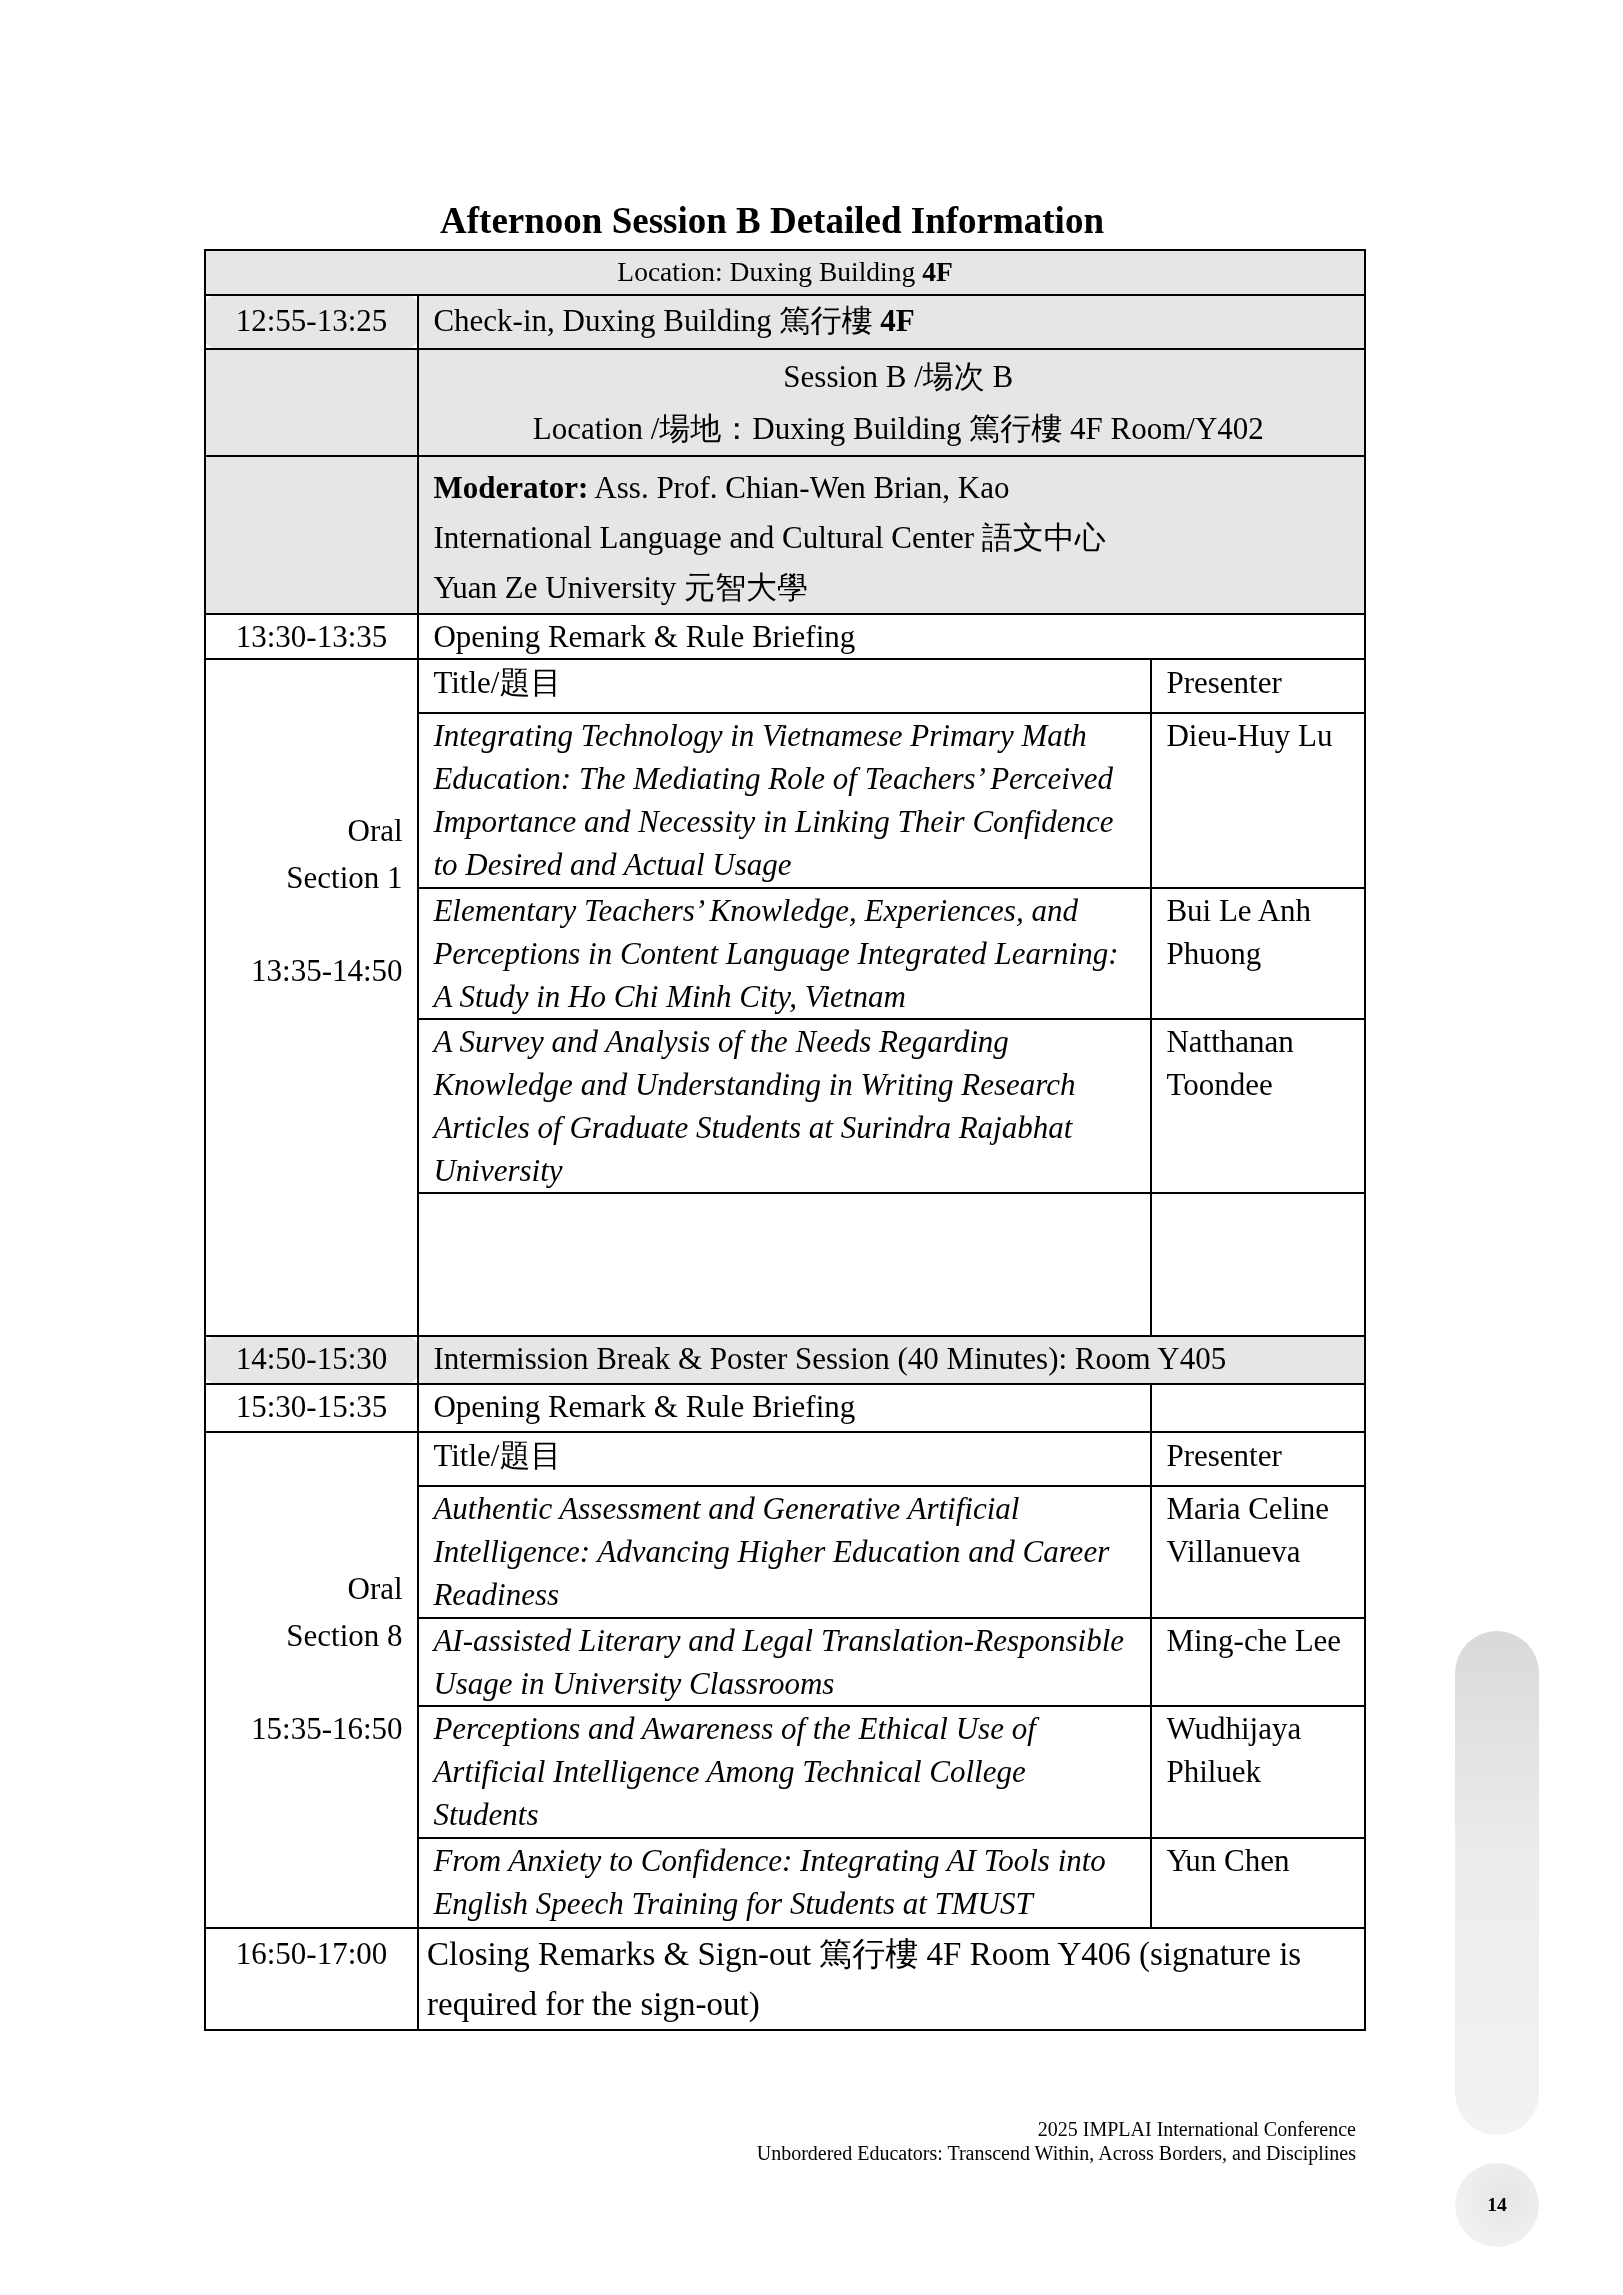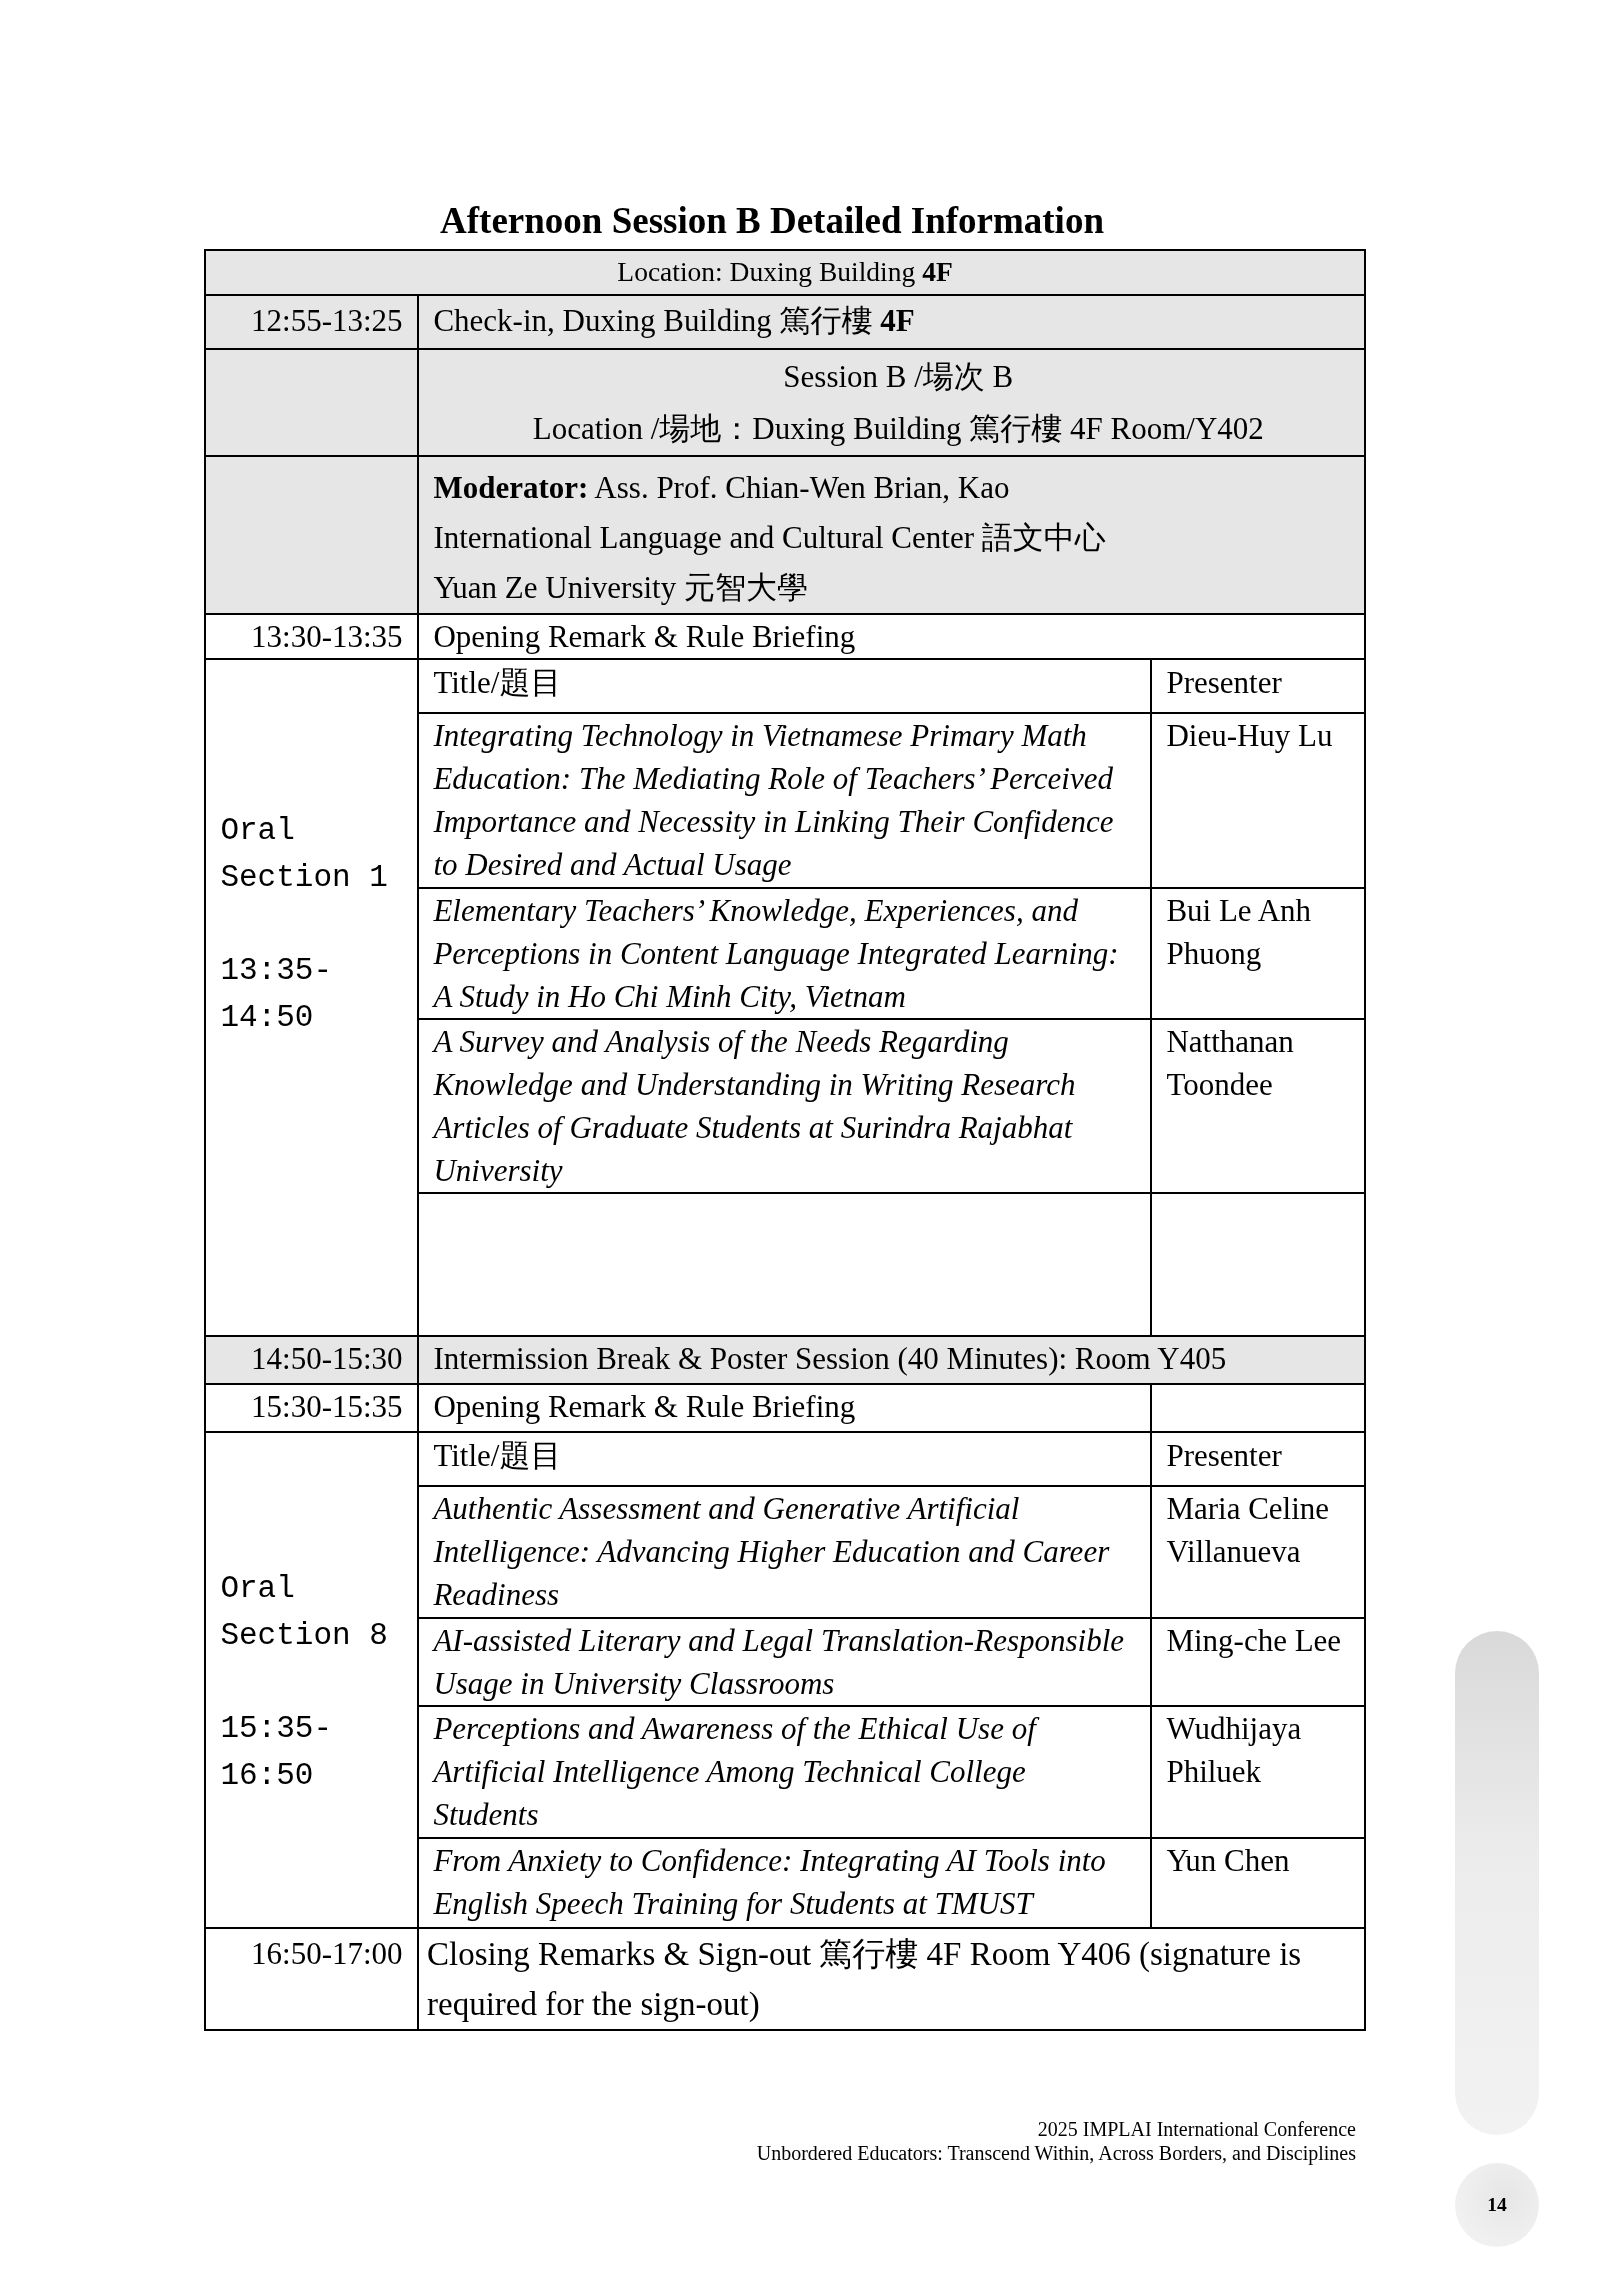--- a/index.html
+++ b/index.html
@@ -6,25 +6,25 @@
   body { width: 1623px; height: 2295px; position: relative; overflow: hidden;
          font-family: "Liberation Serif", "DejaVu Serif", serif; color: #000; }
 
   .page-title { position: absolute; left: 193px; width: 1158px; top: 198px;
                 text-align: center; font-weight: bold; font-size: 37px; line-height: 46px; }
 
   table.schedule { position: absolute; left: 204px; top: 249px; width: 1160px;
                    border-collapse: collapse; table-layout: fixed; font-size: 31px; }
   table.schedule td { border: 2.6px solid #000; padding: 0 14.4px; vertical-align: top;
                       line-height: 43px; }
-  td.time { text-align: right; padding: 0 2.6px; }
+  td.time { text-align: center; padding: 0 2.6px; border-radius: 12px; }
   .grey { background: #e6e6e6; }
   .center { text-align: center; }
   .italic { font-style: italic; }
-  .oral-cell { text-align: left; vertical-align: top; font-family: Liberation Mono, monospace; }
+  .oral-cell { text-align: right; vertical-align: top; }
 
   col.c-time { width: 213px; }
   col.c-title { width: 733px; }
   col.c-pres { width: 214px; }
 
   .footer { position: absolute; right: 267px; top: 2118px; text-align: right;
             font-size: 20px; line-height: 23.6px; }
 
   .side-tab { position: absolute; left: 1455px; top: 1631px; width: 84px; height: 504px;
               border-radius: 42px / 42px;

